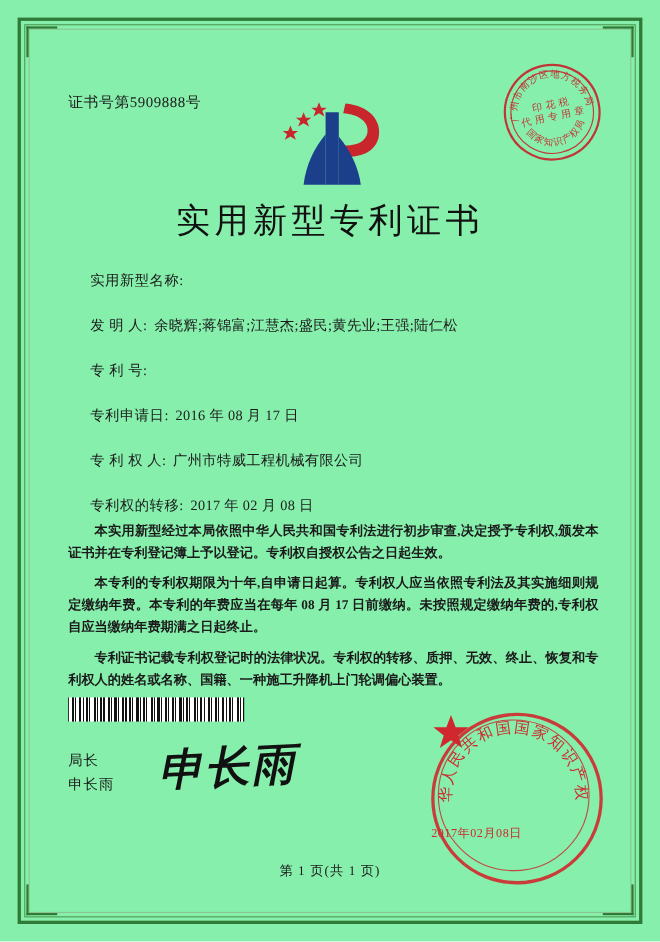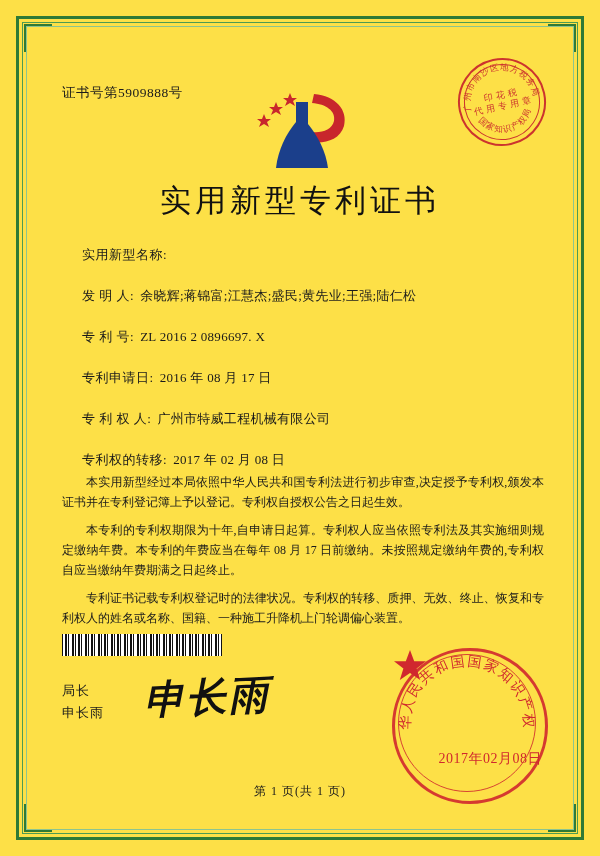--- a/index.html
+++ b/index.html
@@ -14,21 +14,21 @@
     color: #1a1a1a;
     position: relative;
     overflow: hidden;
   }
 
   .certificate {
     position: absolute;
     left: 0; top: 0;
     width: 600px;
     height: 856px;
-    background: #fde047;
+    background: #86efac;
   }
 
   
   .border-outer {
     position: absolute;
     left: 16px; top: 16px;
     right: 16px; bottom: 16px;
     border: 3px solid #2f7a36;
     box-sizing: border-box;
   }
@@ -165,20 +165,21 @@
   
   .paragraphs {
     position: absolute;
     left: 22px;
     right: 16px;
     top: 432px;
     font-size: 12px;
     line-height: 20px;
     color: #1a1a1a;
     text-align: justify;
+    font-weight: bold;
   }
   .paragraphs p {
     margin: 0 0 8px 0;
     text-indent: 24px;
   }
 
   
   .barcode {
     position: absolute;
     left: 22px;
@@ -239,22 +240,22 @@
     width: 136px; height: 136px;
     border: 1px solid #d0282e;
     border-radius: 50%;
     opacity: 0.85;
   }
   .main-seal svg { position: absolute; left: 0; top: 0; }
   .main-seal .seal-date {
     position: absolute;
     left: 0; right: 0;
     top: 102px;
-    text-align: right;
-    font-size: 14px;
+    text-align: left;
+    font-size: 11px;
     letter-spacing: 0.5px;
     color: #d0282e;
   }
   .seal-star {
     position: absolute;
     left: 57px;
     top: 46px;
     width: 36px;
     height: 36px;
     color: #d0282e;
@@ -322,21 +323,20 @@
     <div class="fields">
       <div class="field-row">
         <div class="field-label">实用新型名称:</div>
       </div>
       <div class="field-row">
         <div class="field-label">发 明 人:</div>
         <div class="field-value">余晓辉;蒋锦富;江慧杰;盛民;黄先业;王强;陆仁松</div>
       </div>
       <div class="field-row">
         <div class="field-label">专 利 号:</div>
-        <div class="field-value">ZL 2016 2 0896697. X</div>
       </div>
       <div class="field-row">
         <div class="field-label">专利申请日:</div>
         <div class="field-value">2016 年 08 月 17 日</div>
       </div>
       <div class="field-row">
         <div class="field-label">专 利 权 人:</div>
         <div class="field-value">广州市特威工程机械有限公司</div>
       </div>
       <div class="field-row">

